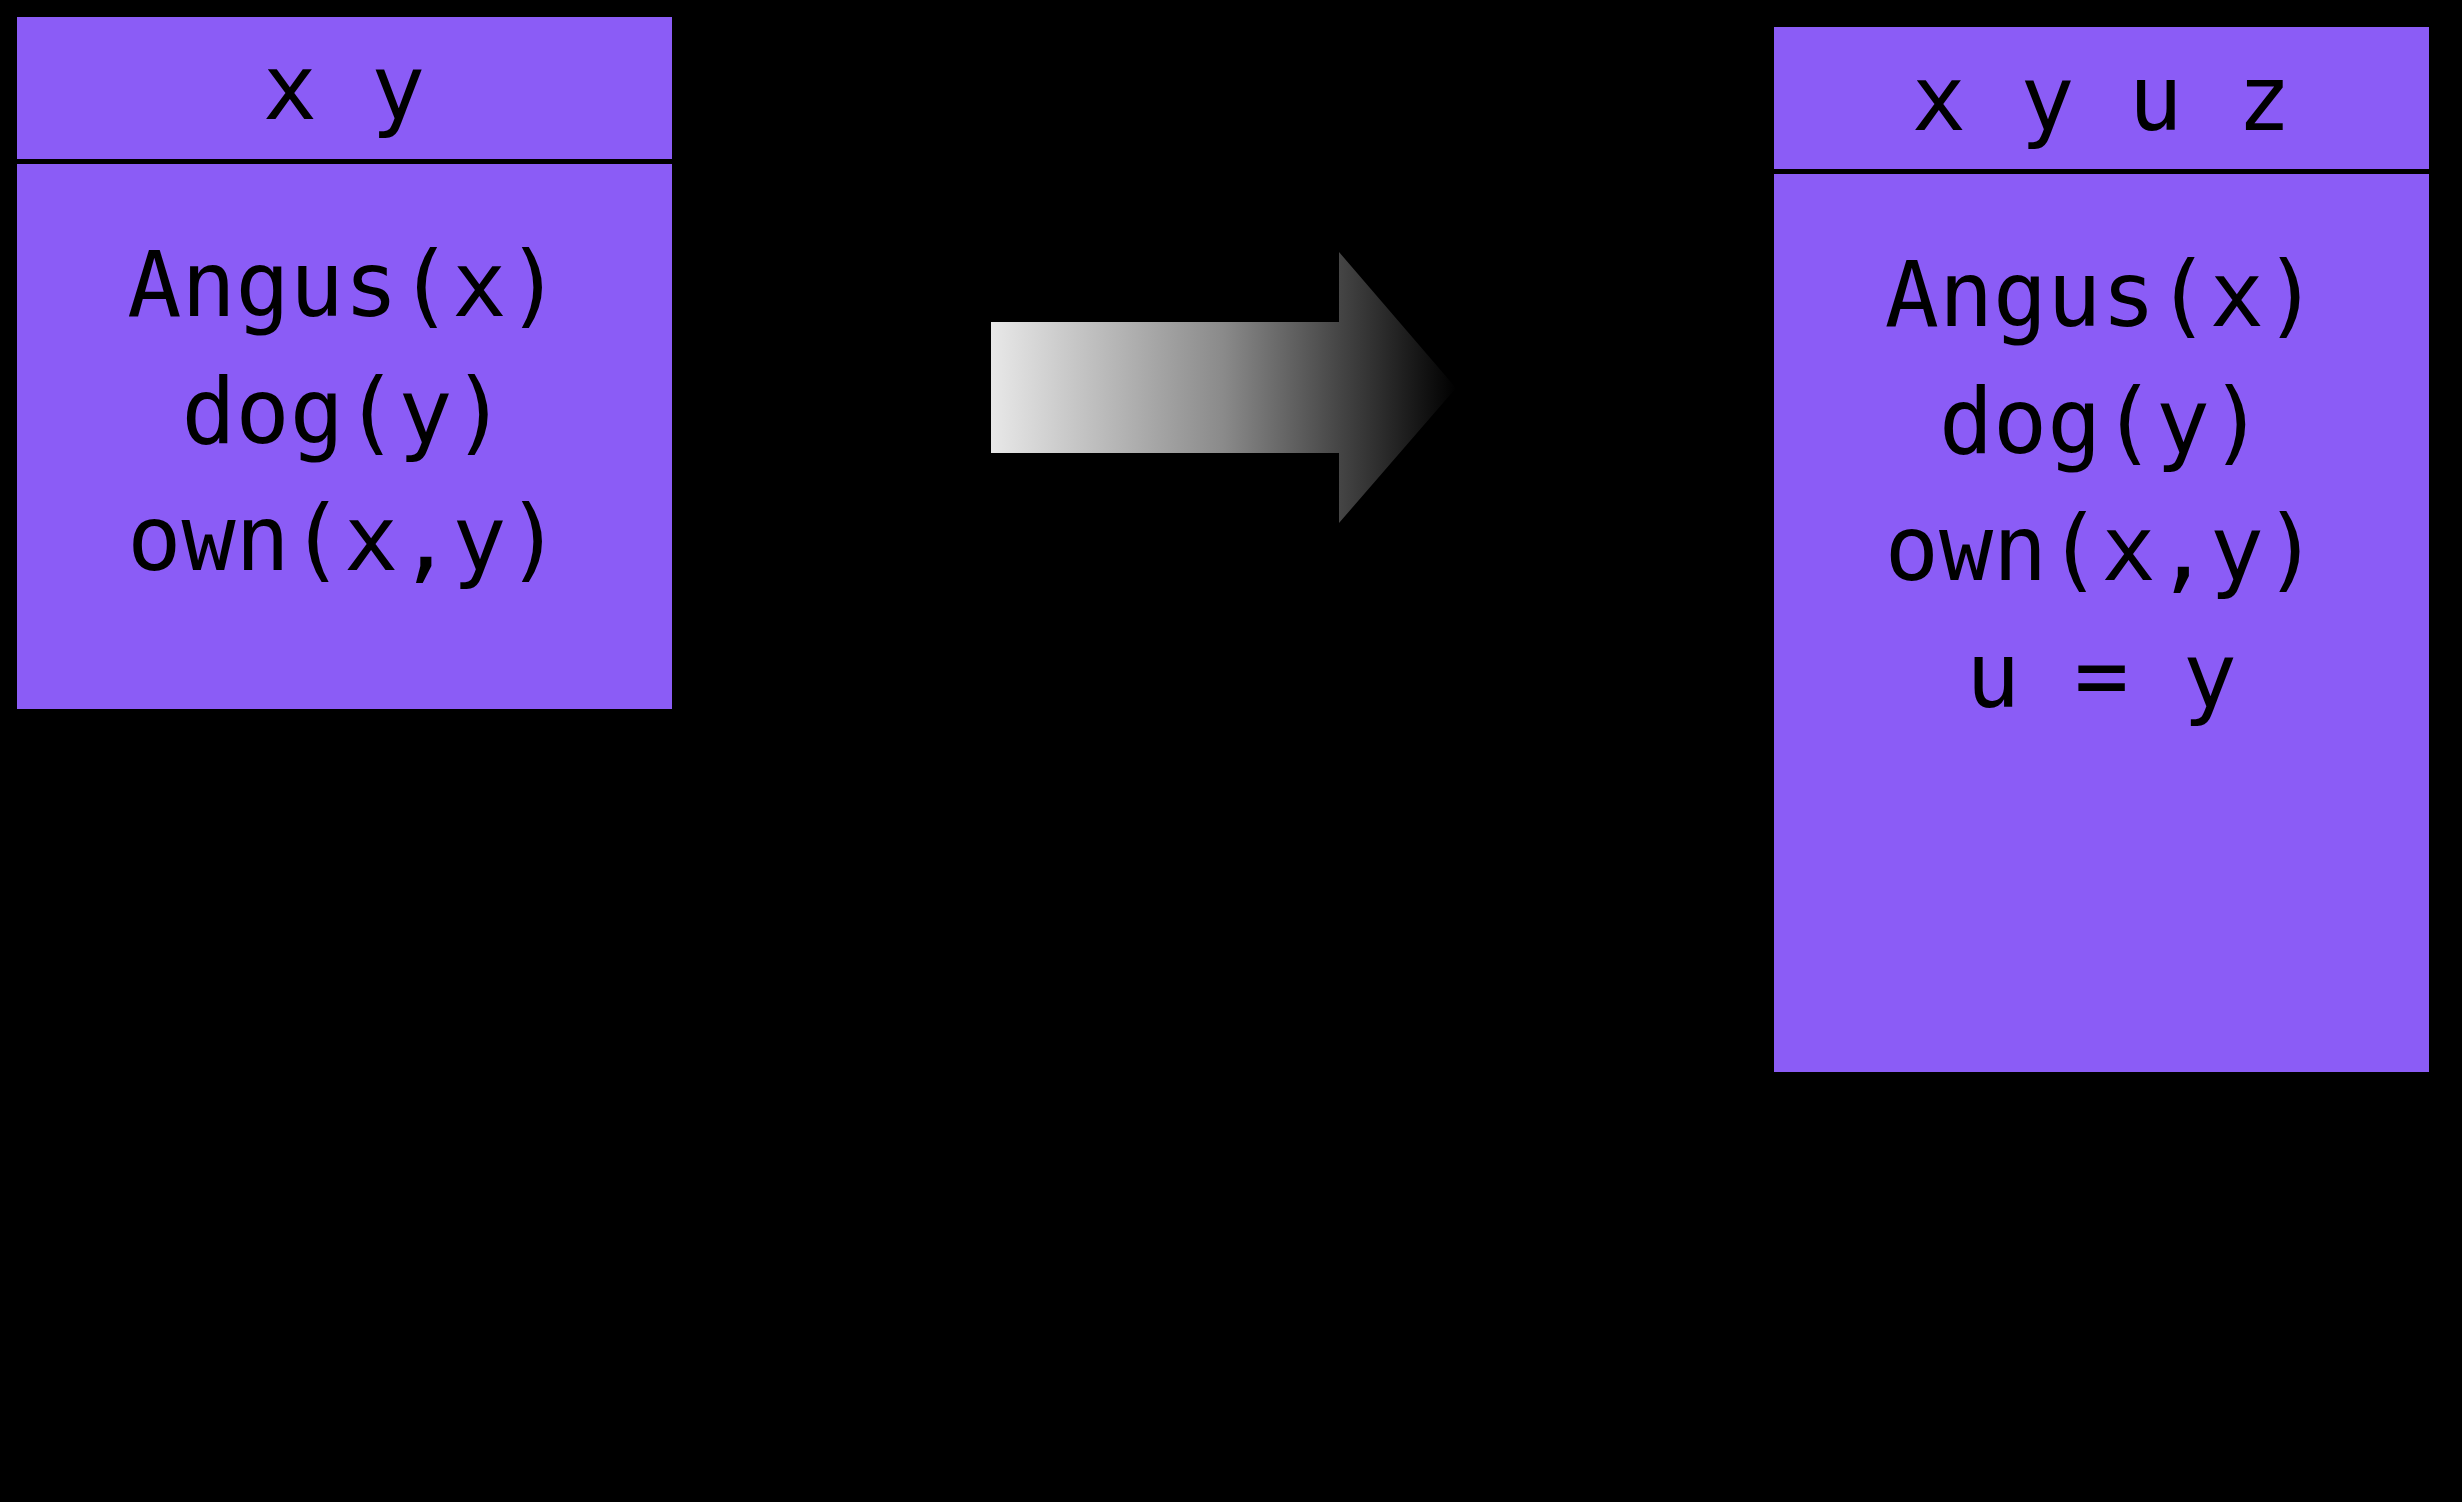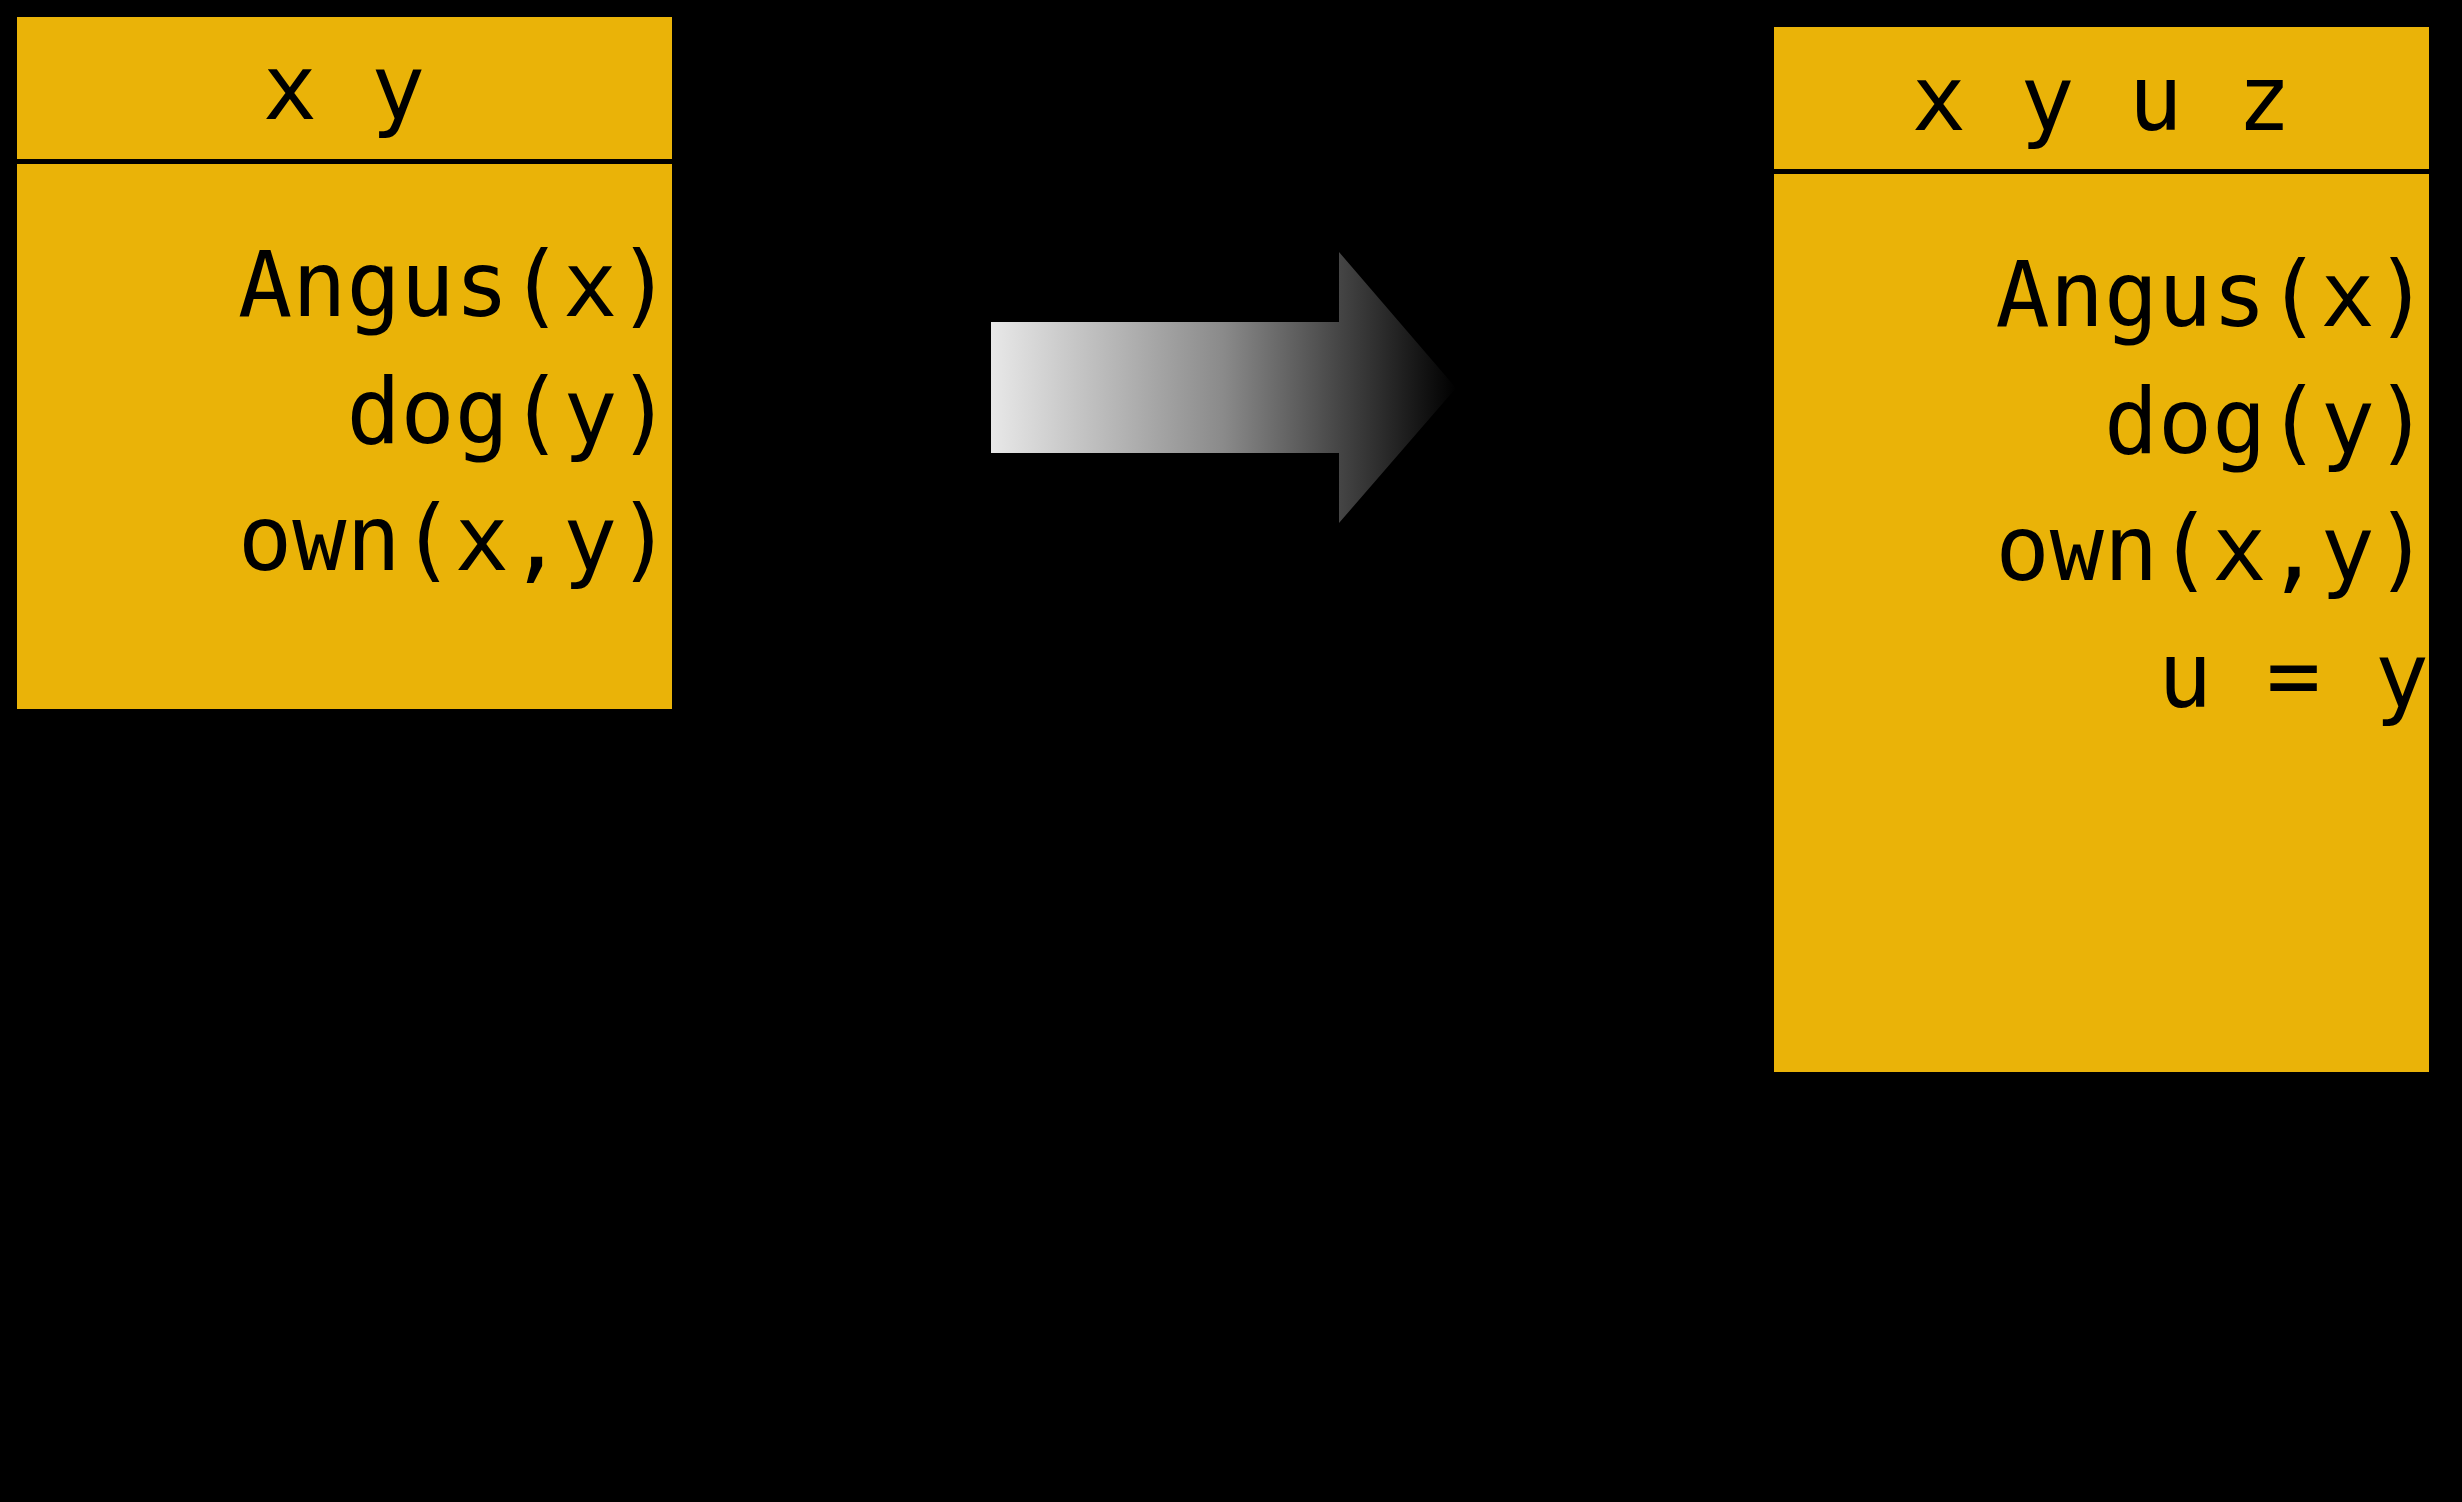--- a/index.html
+++ b/index.html
@@ -11,21 +11,21 @@
     position: relative;
     width: 2462px;
     height: 1502px;
     background: #000000;
     overflow: hidden;
     font-family: "DejaVu Sans Mono", "Liberation Mono", monospace;
     color: #000000;
   }
   .drs-box {
     position: absolute;
-    background: #eab308;
+    background: #8b5cf6;
     box-sizing: border-box;
   }
   .drs-box.left {
     left: 16.5px;
     top: 16.5px;
     width: 655px;
     height: 692px;
   }
   .drs-box.right {
     left: 1774px;
@@ -43,21 +43,20 @@
     white-space: pre;
   }
   .drs-body {
     padding-top: 57px;
     text-align: center;
     font-size: 90px;
     line-height: 127px;
   }
   .drs-condition {
     white-space: pre;
-    text-align: right;
   }
   .merge-arrow {
     position: absolute;
     left: 991px;
     top: 252px;
     width: 465px;
     height: 271px;
     background: linear-gradient(90deg, #e8e8e8 0%, #8a8a8a 50%, #000000 100%);
     clip-path: polygon(
       0px 70px,

